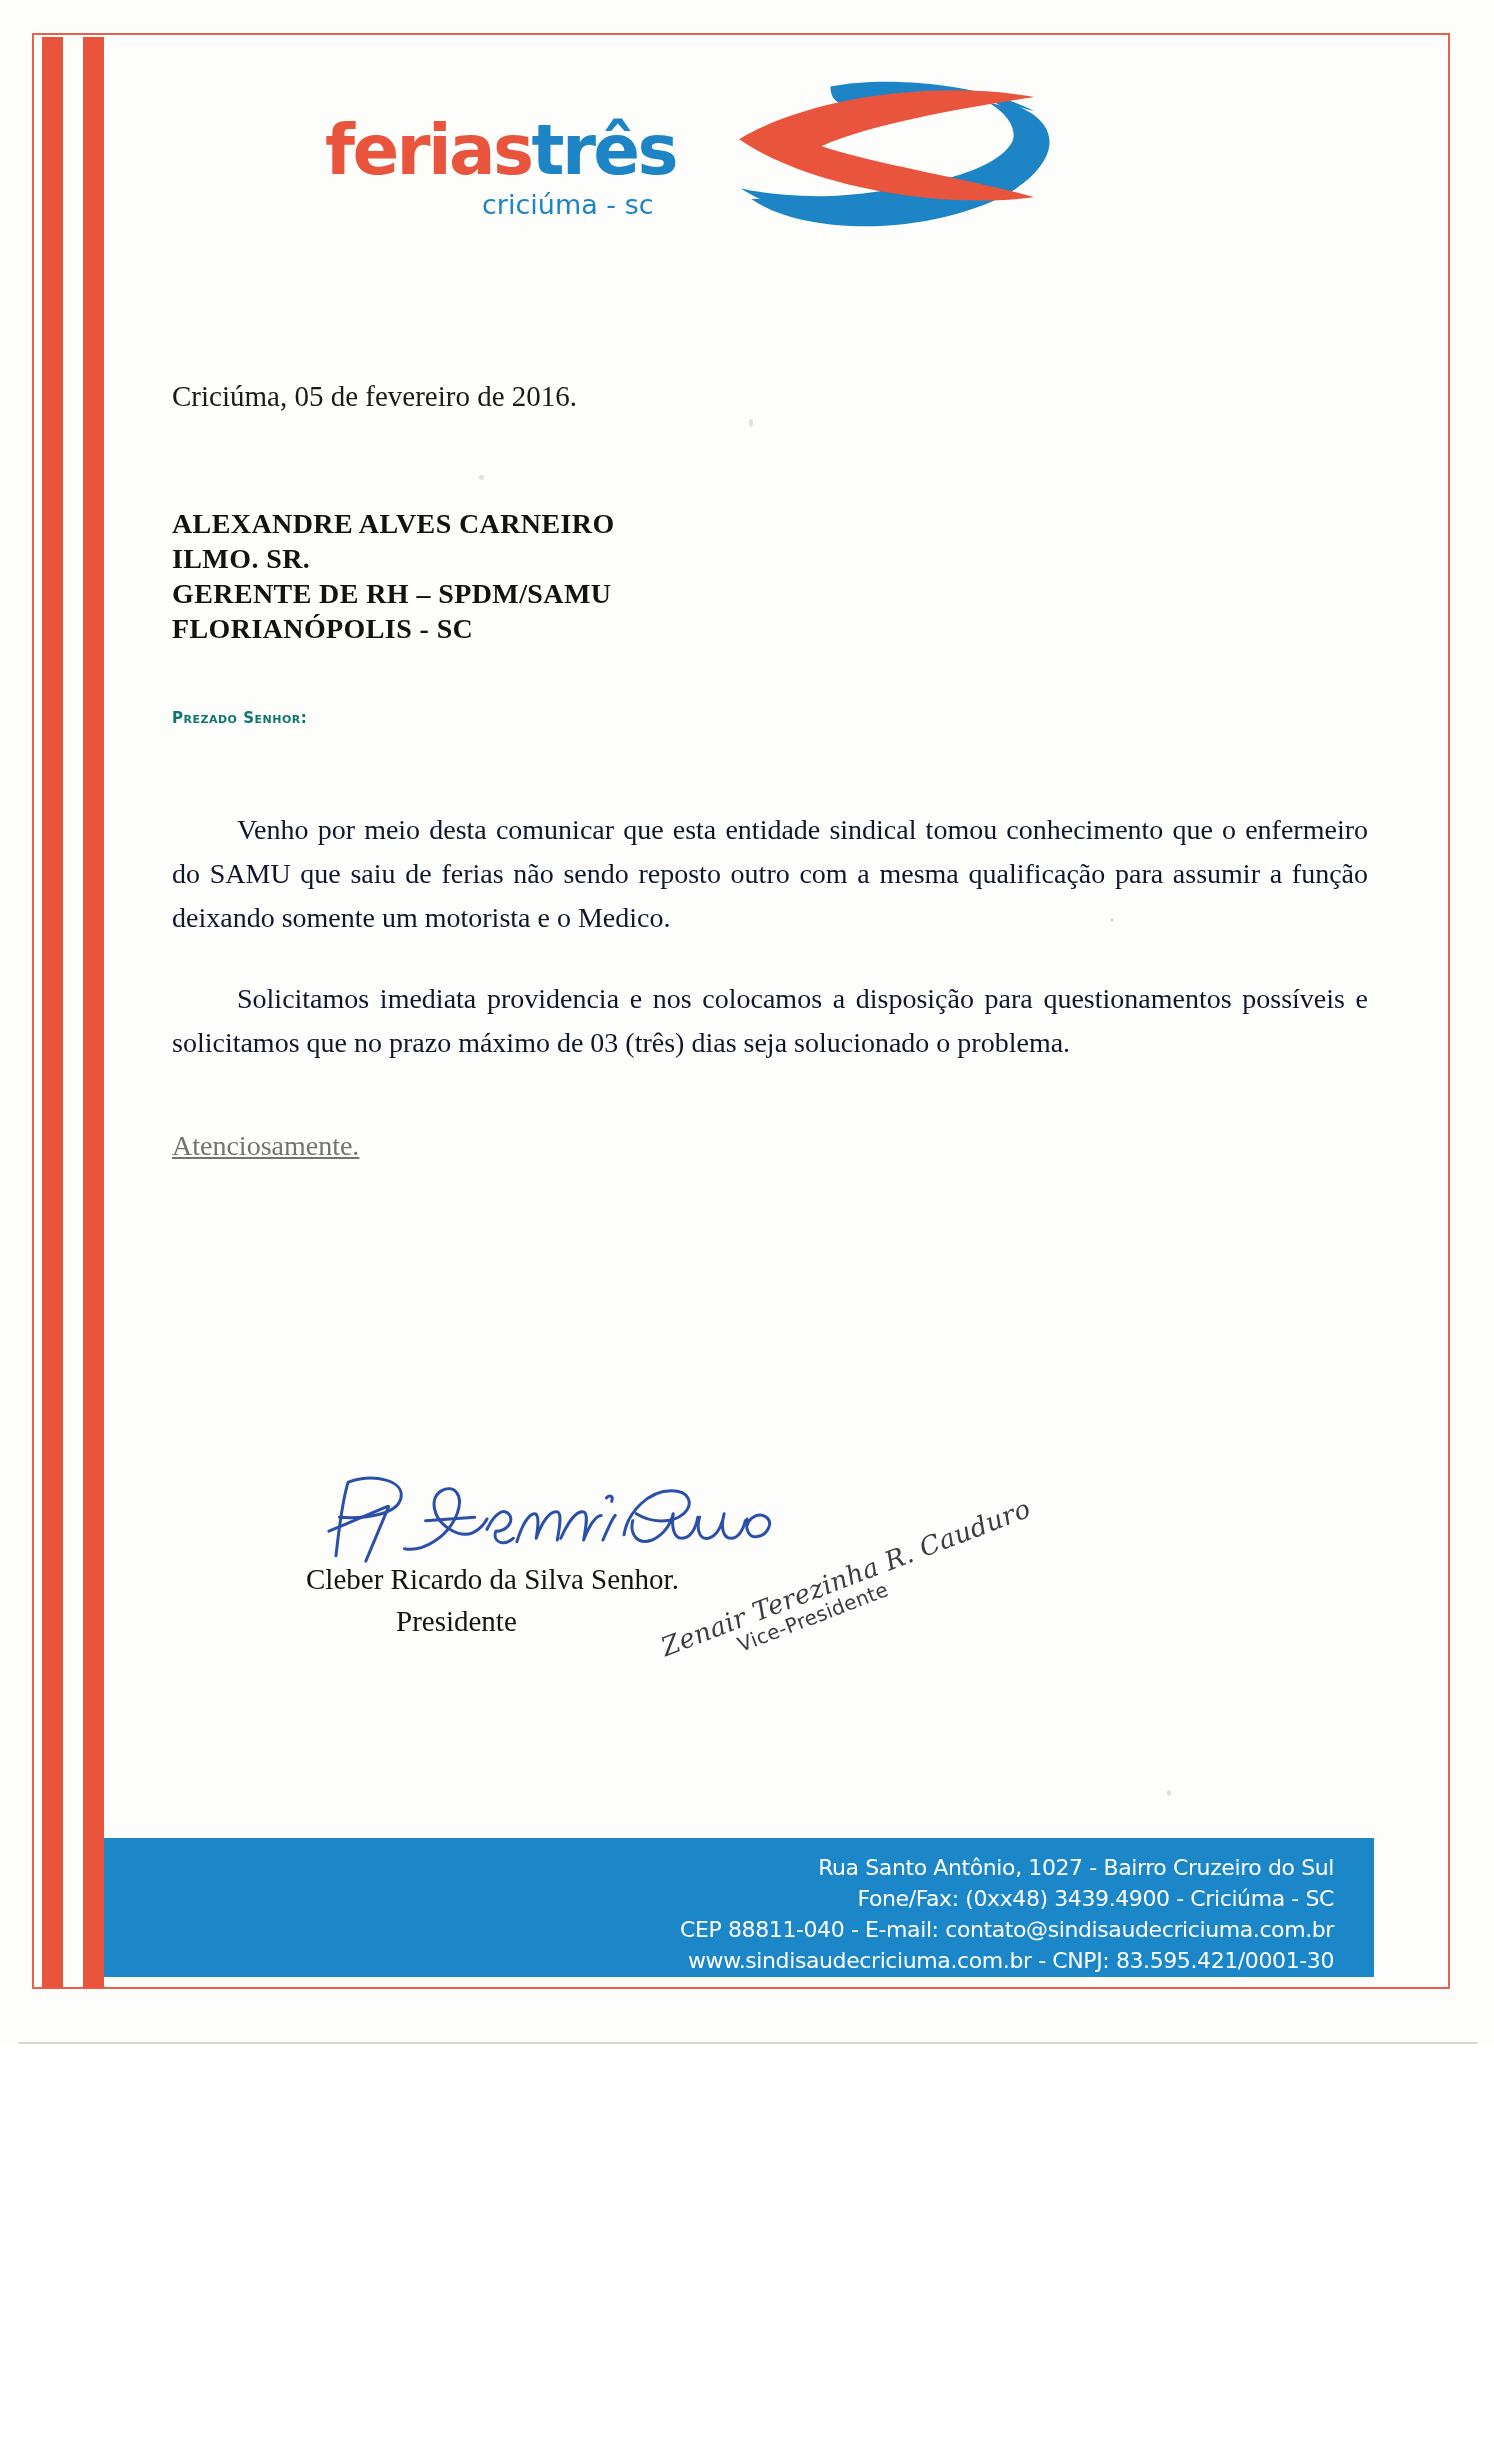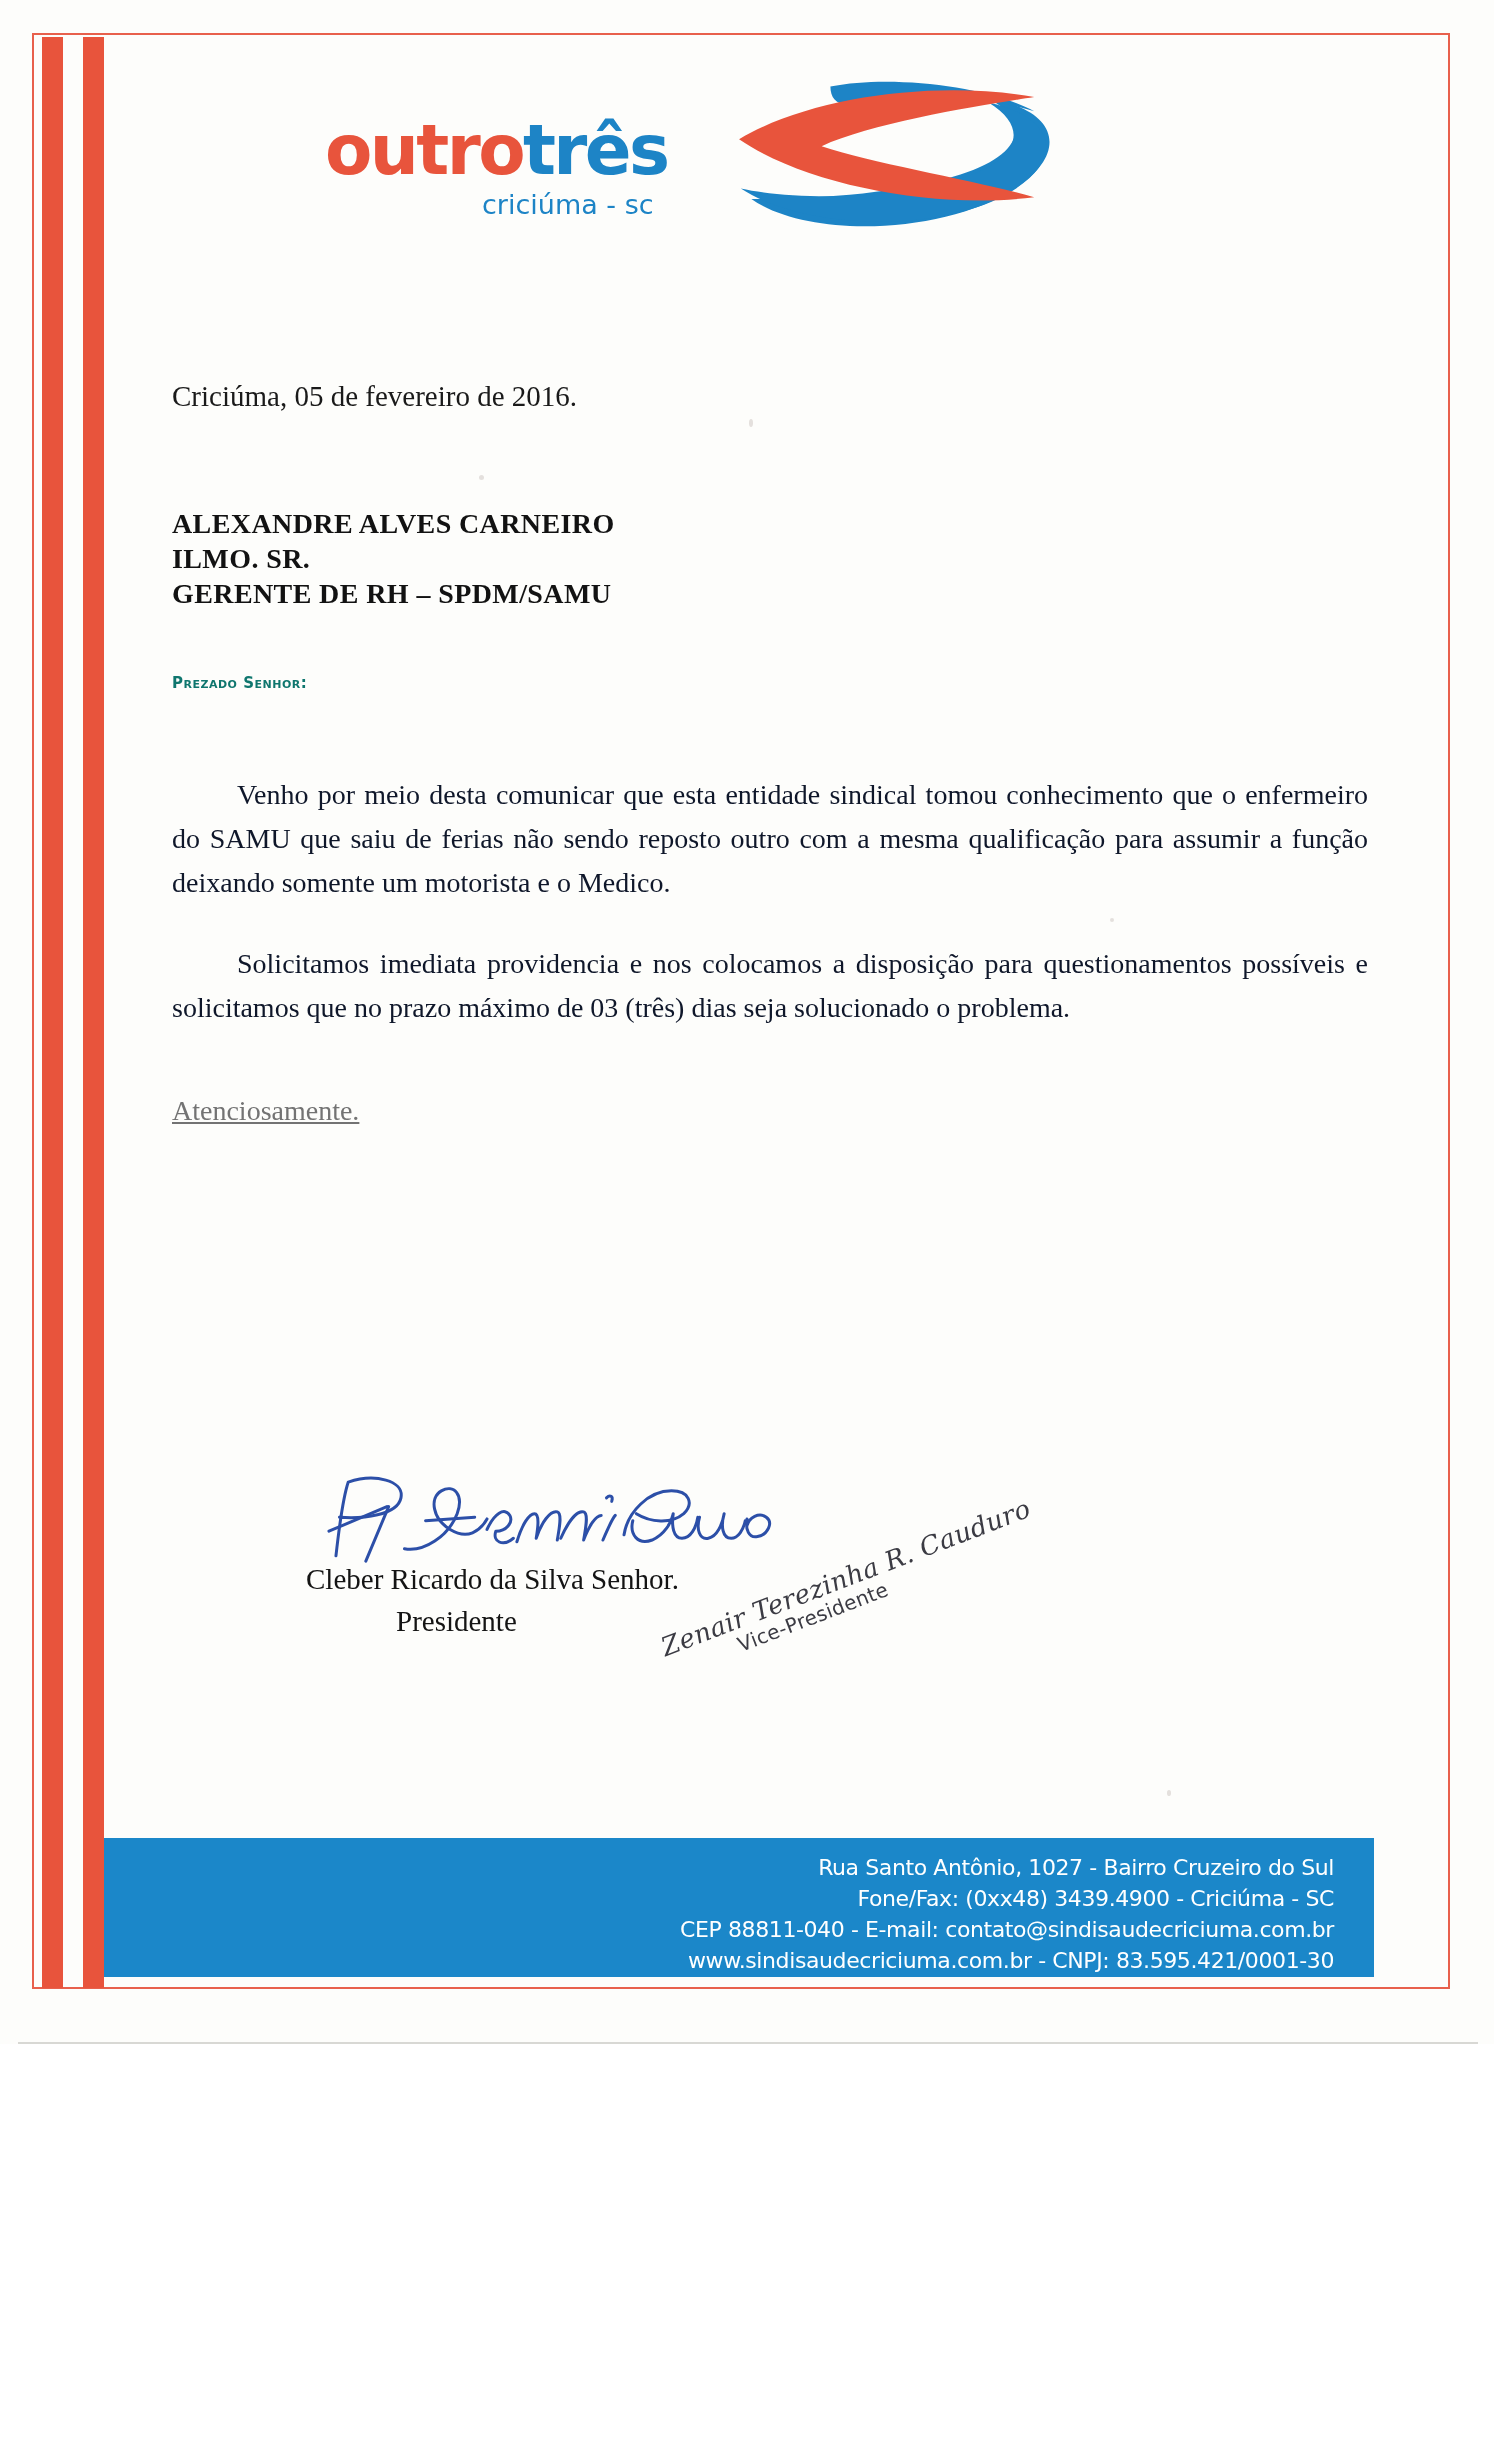--- a/index.html
+++ b/index.html
@@ -220,41 +220,42 @@
 </head>
 <body>
 
 <div id="page-sheet">
 
   <div id="frame-border"></div>
   <div class="left-bar" id="left-bar-outer"></div>
   <div class="left-bar" id="left-bar-inner"></div>
 
   <div id="logo-block">
-    <div id="logo-wordmark"><span id="logo-sindi">outro</span><span id="logo-saude">três</span></div>
+    <div id="logo-wordmark"><span id="logo-sindi">ferias</span><span id="logo-saude">três</span></div>
     <div id="logo-sub">criciúma - sc</div>
 
     <svg id="logo-swoosh" viewBox="0 0 395 185">
 
       <path d="M30 150 C 95 196, 250 190, 330 138 C 392 98, 380 48, 300 36 C 350 62, 338 100, 268 122 C 200 144, 100 150, 30 150 Z" fill="#1d84c6"></path>
       <path d="M120 22 C 190 8, 300 22, 352 50 C 300 34, 210 30, 150 42 C 128 46, 120 36, 120 22 Z" fill="#1d84c6"></path>
       <path d="M18 138 C 72 150, 180 152, 258 130 C 330 110, 352 72, 300 40 C 380 58, 388 108, 318 146 C 240 188, 92 186, 18 138 Z" fill="#1d84c6"></path>
 
       <path d="M16 82 C 96 34, 240 14, 352 34 C 300 42, 170 62, 110 90 C 170 110, 290 130, 352 148 C 238 162, 92 134, 16 82 Z" fill="#e8543c"></path>
     </svg>
   </div>
 
   <div id="letter-body">
 
     <div id="date-line">Criciúma, 05 de fevereiro de 2016.</div>
 
     <div id="recipient-block">
       <div>ALEXANDRE ALVES CARNEIRO</div>
       <div>ILMO. SR.</div>
       <div>GERENTE DE RH – SPDM/SAMU</div>
+      <div>FLORIANÓPOLIS - SC</div>
     </div>
 
     <div id="salutation">Prezado Senhor:</div>
 
     <p class="body-par">Venho por meio desta comunicar que esta entidade sindical tomou conhecimento que o enfermeiro do SAMU que saiu de ferias não sendo reposto outro com a mesma qualificação para assumir a função deixando somente um motorista e o Medico.</p>
     <p class="body-par">Solicitamos imediata providencia e nos colocamos a disposição para questionamentos possíveis e solicitamos que no prazo máximo de 03 (três) dias seja solucionado o problema.</p>
 
     <div id="closing">Atenciosamente.</div>
   </div>
 

